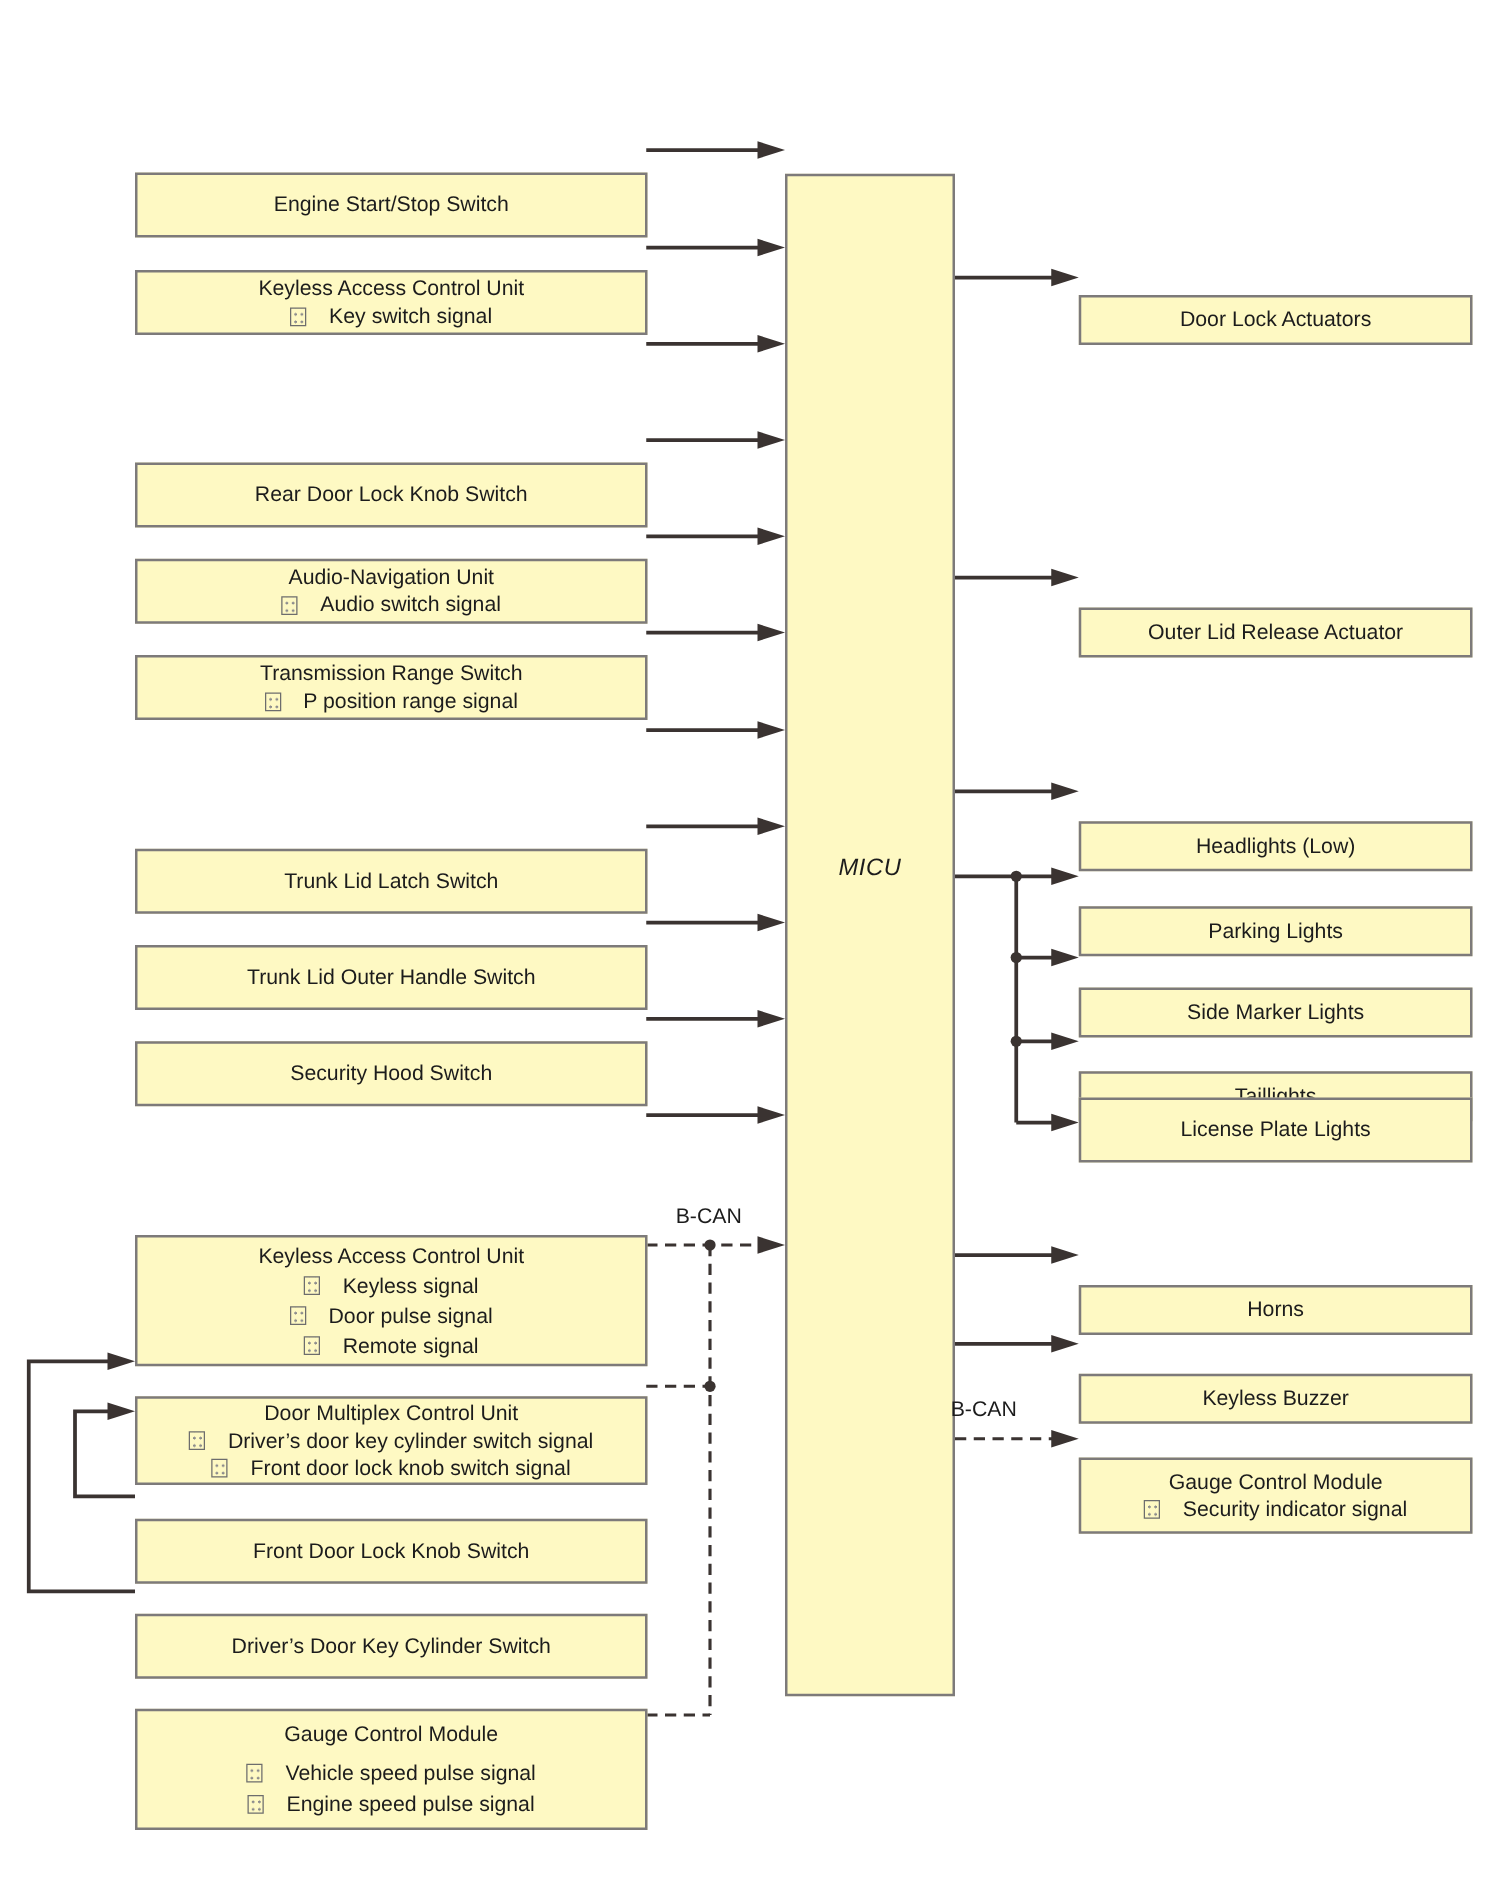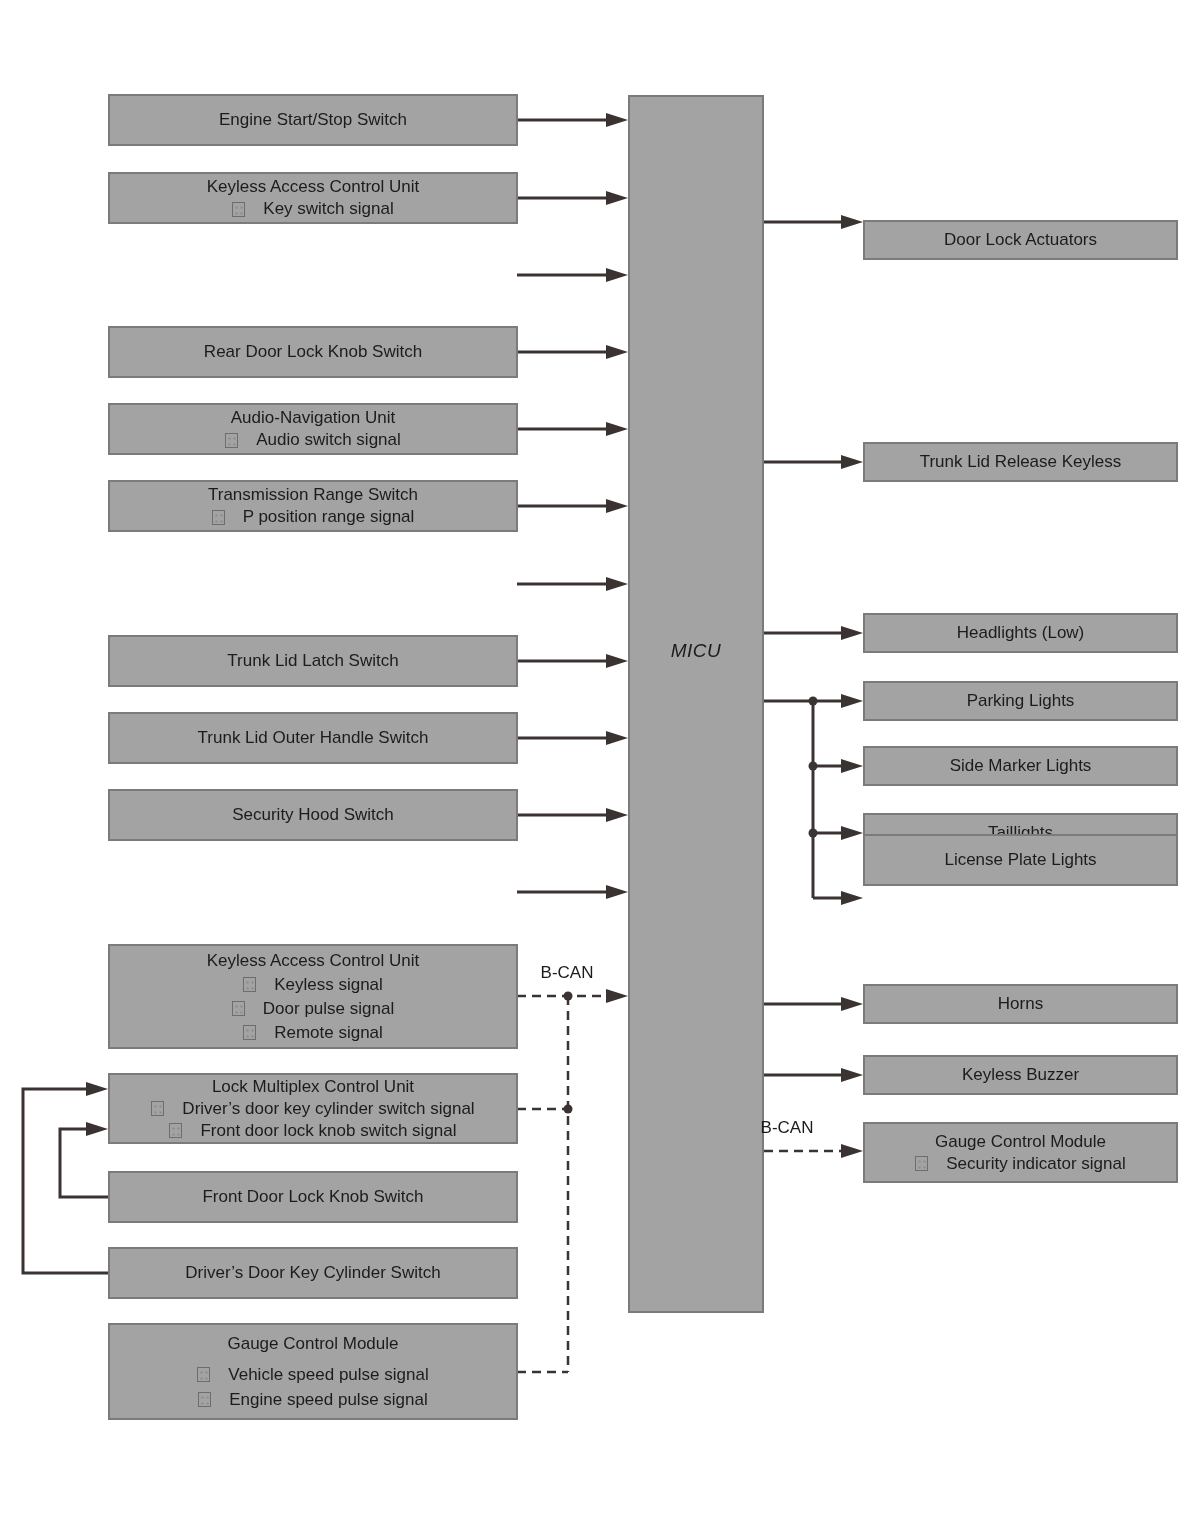--- a/index.html
+++ b/index.html
@@ -6,24 +6,24 @@
   .canvas{
     position:relative;width:1200px;height:1517px;background:var(--background-color,#ffffff);
     font-family:"Liberation Sans","DejaVu Sans",sans-serif;color:var(--text-color,#1c1c1c);
     overflow:hidden;
   }
   svg.wires{position:absolute;left:0;top:0;color:var(--line-color,#3a3331);}
   svg.wires line, svg.wires path{stroke:currentColor;stroke-width:3;fill:none;}
   svg.wires line.dash{stroke-width:2.5;stroke-dasharray:9 6;}
   svg.wires polygon, svg.wires circle{fill:currentColor;stroke:none;}
   .box{
-    position:absolute;box-sizing:border-box;background:#a3a3a3;
+    position:absolute;box-sizing:border-box;background:#fef9c3;
     border:2px solid var(--box-border-color,#7d7a7a);
     display:flex;flex-direction:column;align-items:center;justify-content:center;
-    text-align:center;font-size:17px;line-height:22px;
+    text-align:center;font-size:17px;line-height:22px;margin-top:44px;
   }
   .lbox{left:108px;width:410px;}
   .rbox{left:863px;width:315px;}
   .micu{left:628px;top:95px;width:136px;height:1218px;justify-content:flex-start;}
   .micu-label{margin-top:543px;font-size:19px;letter-spacing:0.5px;font-style:italic;}
   .lh24{line-height:24px;}
   .lh25{line-height:25px;}
   .gap-title{margin-bottom:6px;}
   .sig{display:flex;align-items:center;justify-content:center;gap:16px;}
   .tofu{
@@ -175,21 +175,21 @@
         <span class="tofu"></span>
         <span>Door pulse signal</span>
       </div>
     <div class="sig">
         <span class="tofu"></span>
         <span>Remote signal</span>
       </div>
   </div>
 
   <div class="box lbox" style="top:1073px;height:71px">
-    <div>Lock Multiplex Control Unit</div>
+    <div>Door Multiplex Control Unit</div>
     <div class="sig">
         <span class="tofu"></span>
         <span>Driver’s door key cylinder switch signal</span>
       </div>
     <div class="sig">
         <span class="tofu"></span>
         <span>Front door lock knob switch signal</span>
       </div>
   </div>
 
@@ -206,26 +206,26 @@
     <div class="sig">
         <span class="tofu"></span>
         <span>Vehicle speed pulse signal</span>
       </div>
     <div class="sig">
         <span class="tofu"></span>
         <span>Engine speed pulse signal</span>
       </div>
   </div>
 
-  <div class="box rbox" style="top:220px;height:40px">
+  <div class="box rbox" style="top:192px;height:40px">
     <div>Door Lock Actuators</div>
   </div>
 
   <div class="box rbox" style="top:442px;height:40px">
-    <div>Trunk Lid Release Keyless</div>
+    <div>Outer Lid Release Actuator</div>
   </div>
 
   <div class="box rbox" style="top:613px;height:40px">
     <div>Headlights (Low)</div>
   </div>
 
   <div class="box rbox" style="top:681px;height:40px">
     <div>Parking Lights</div>
   </div>
 

